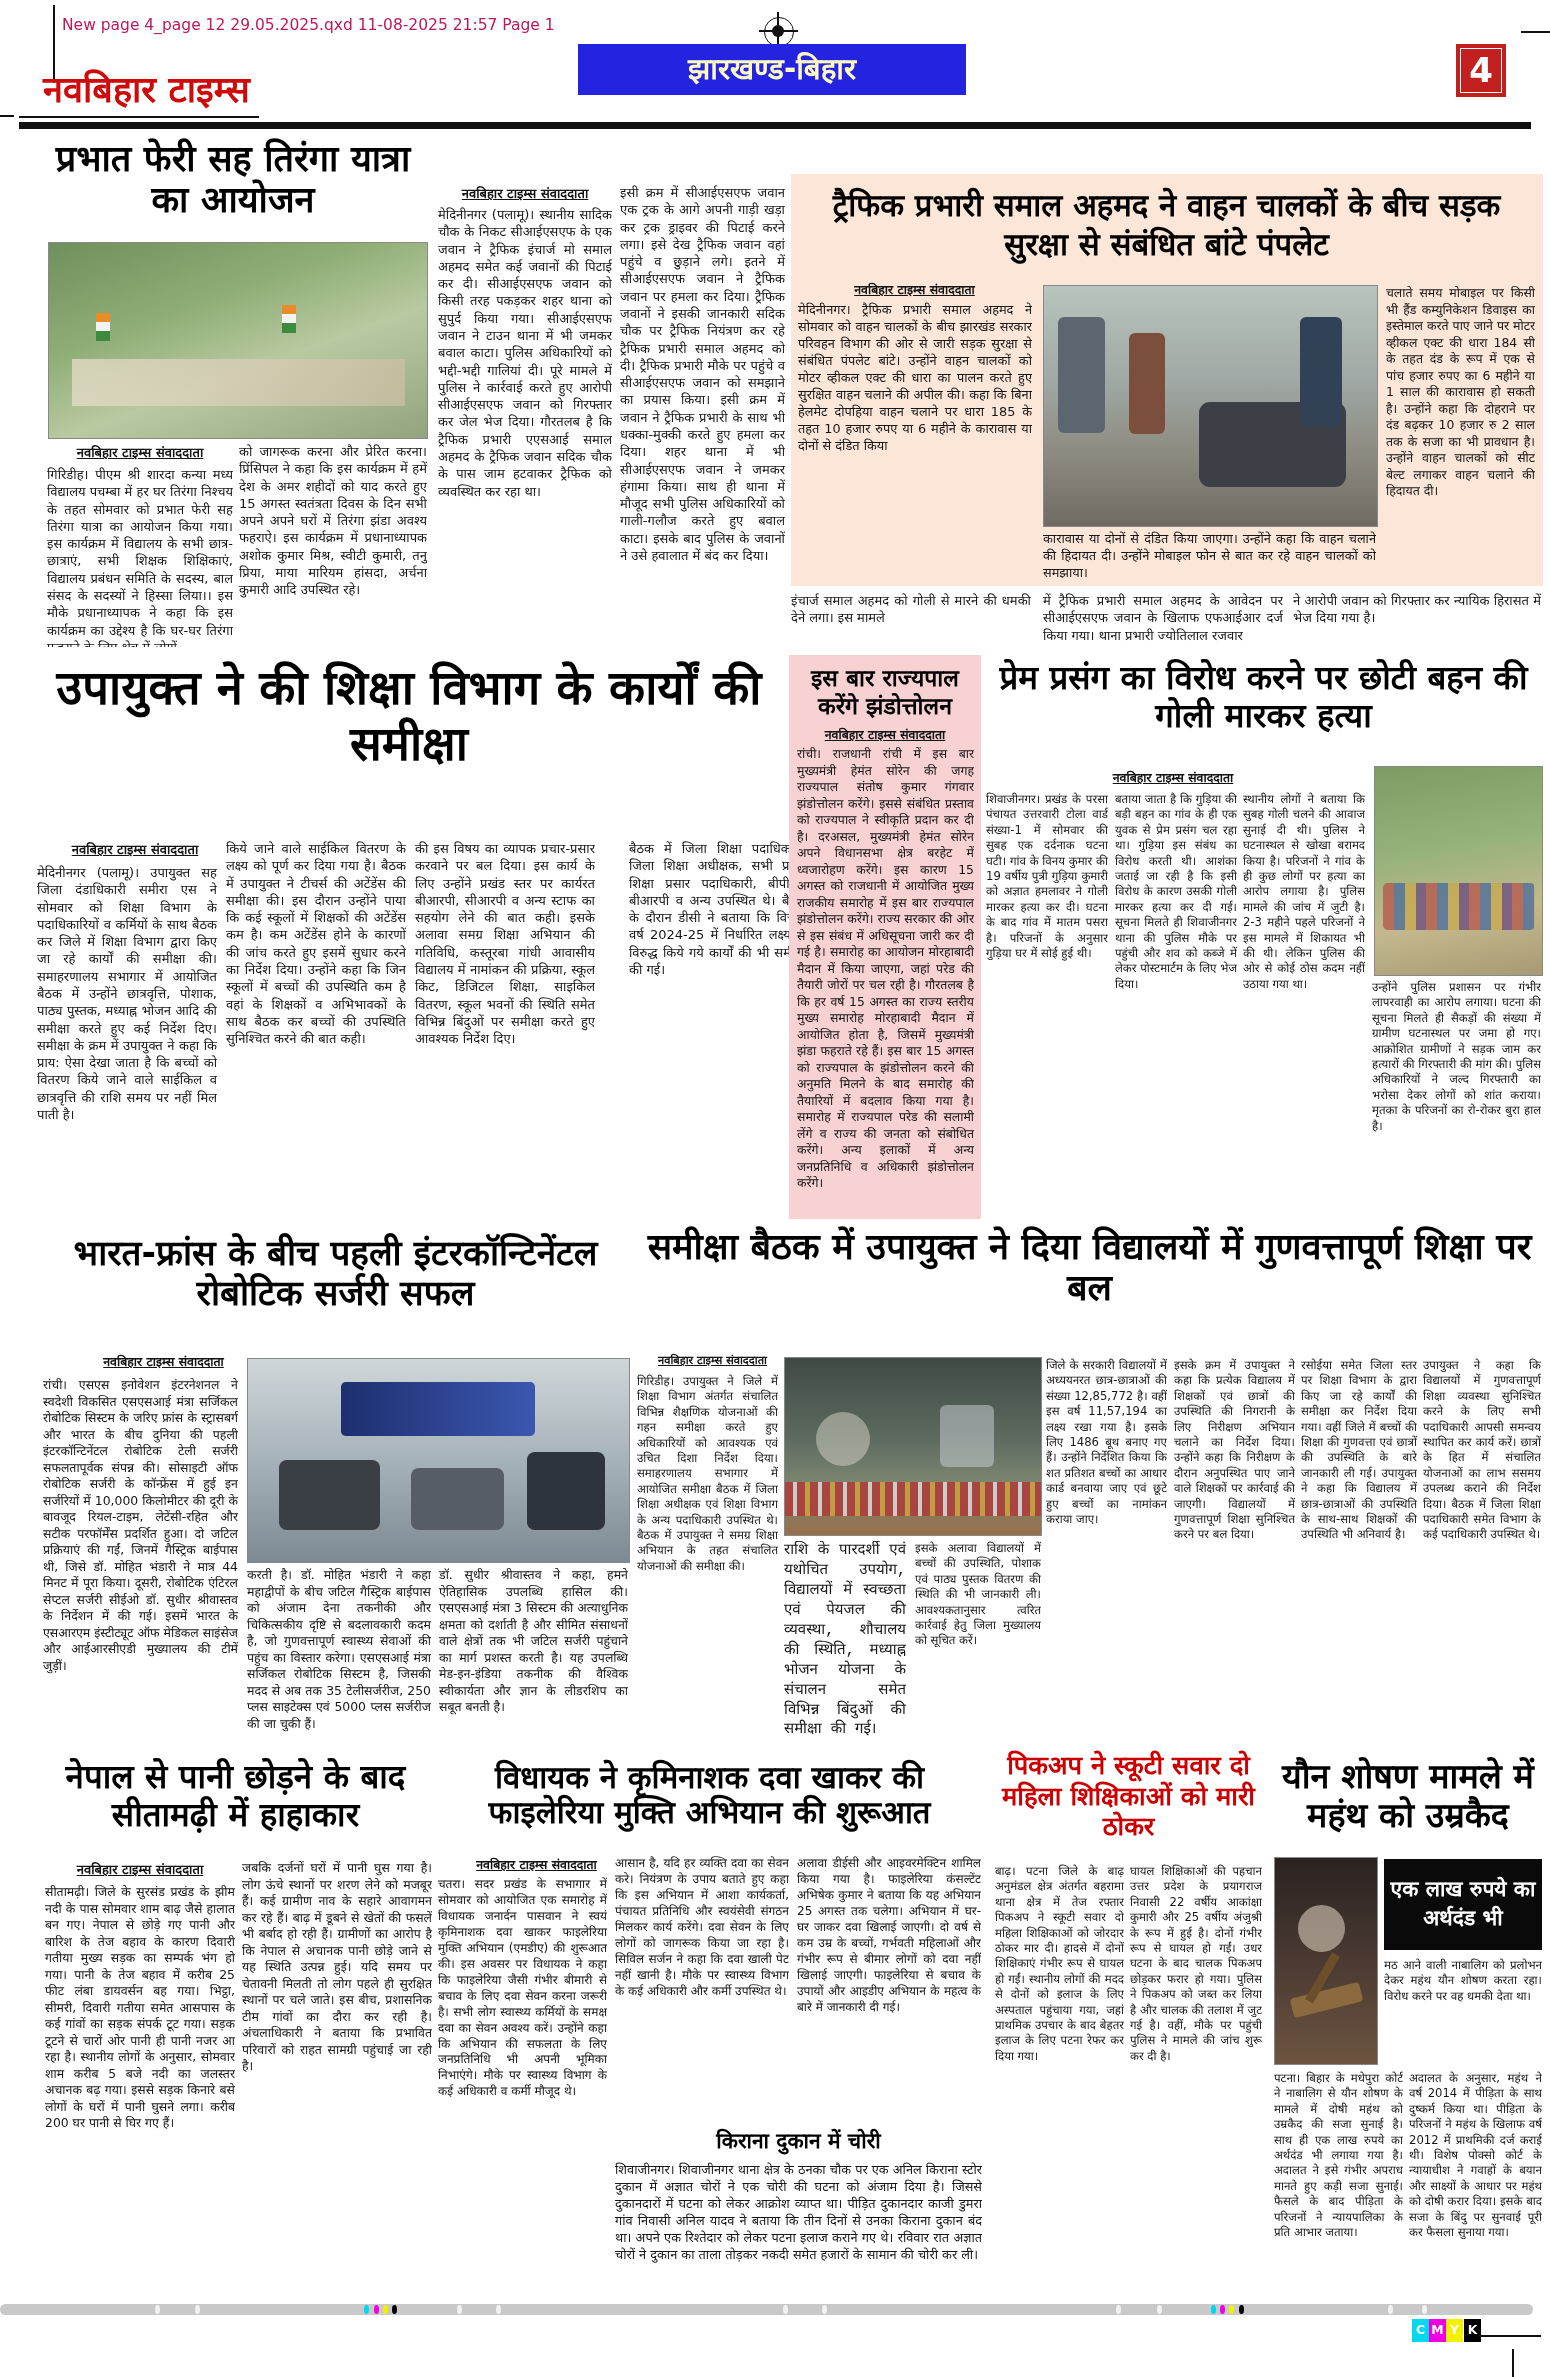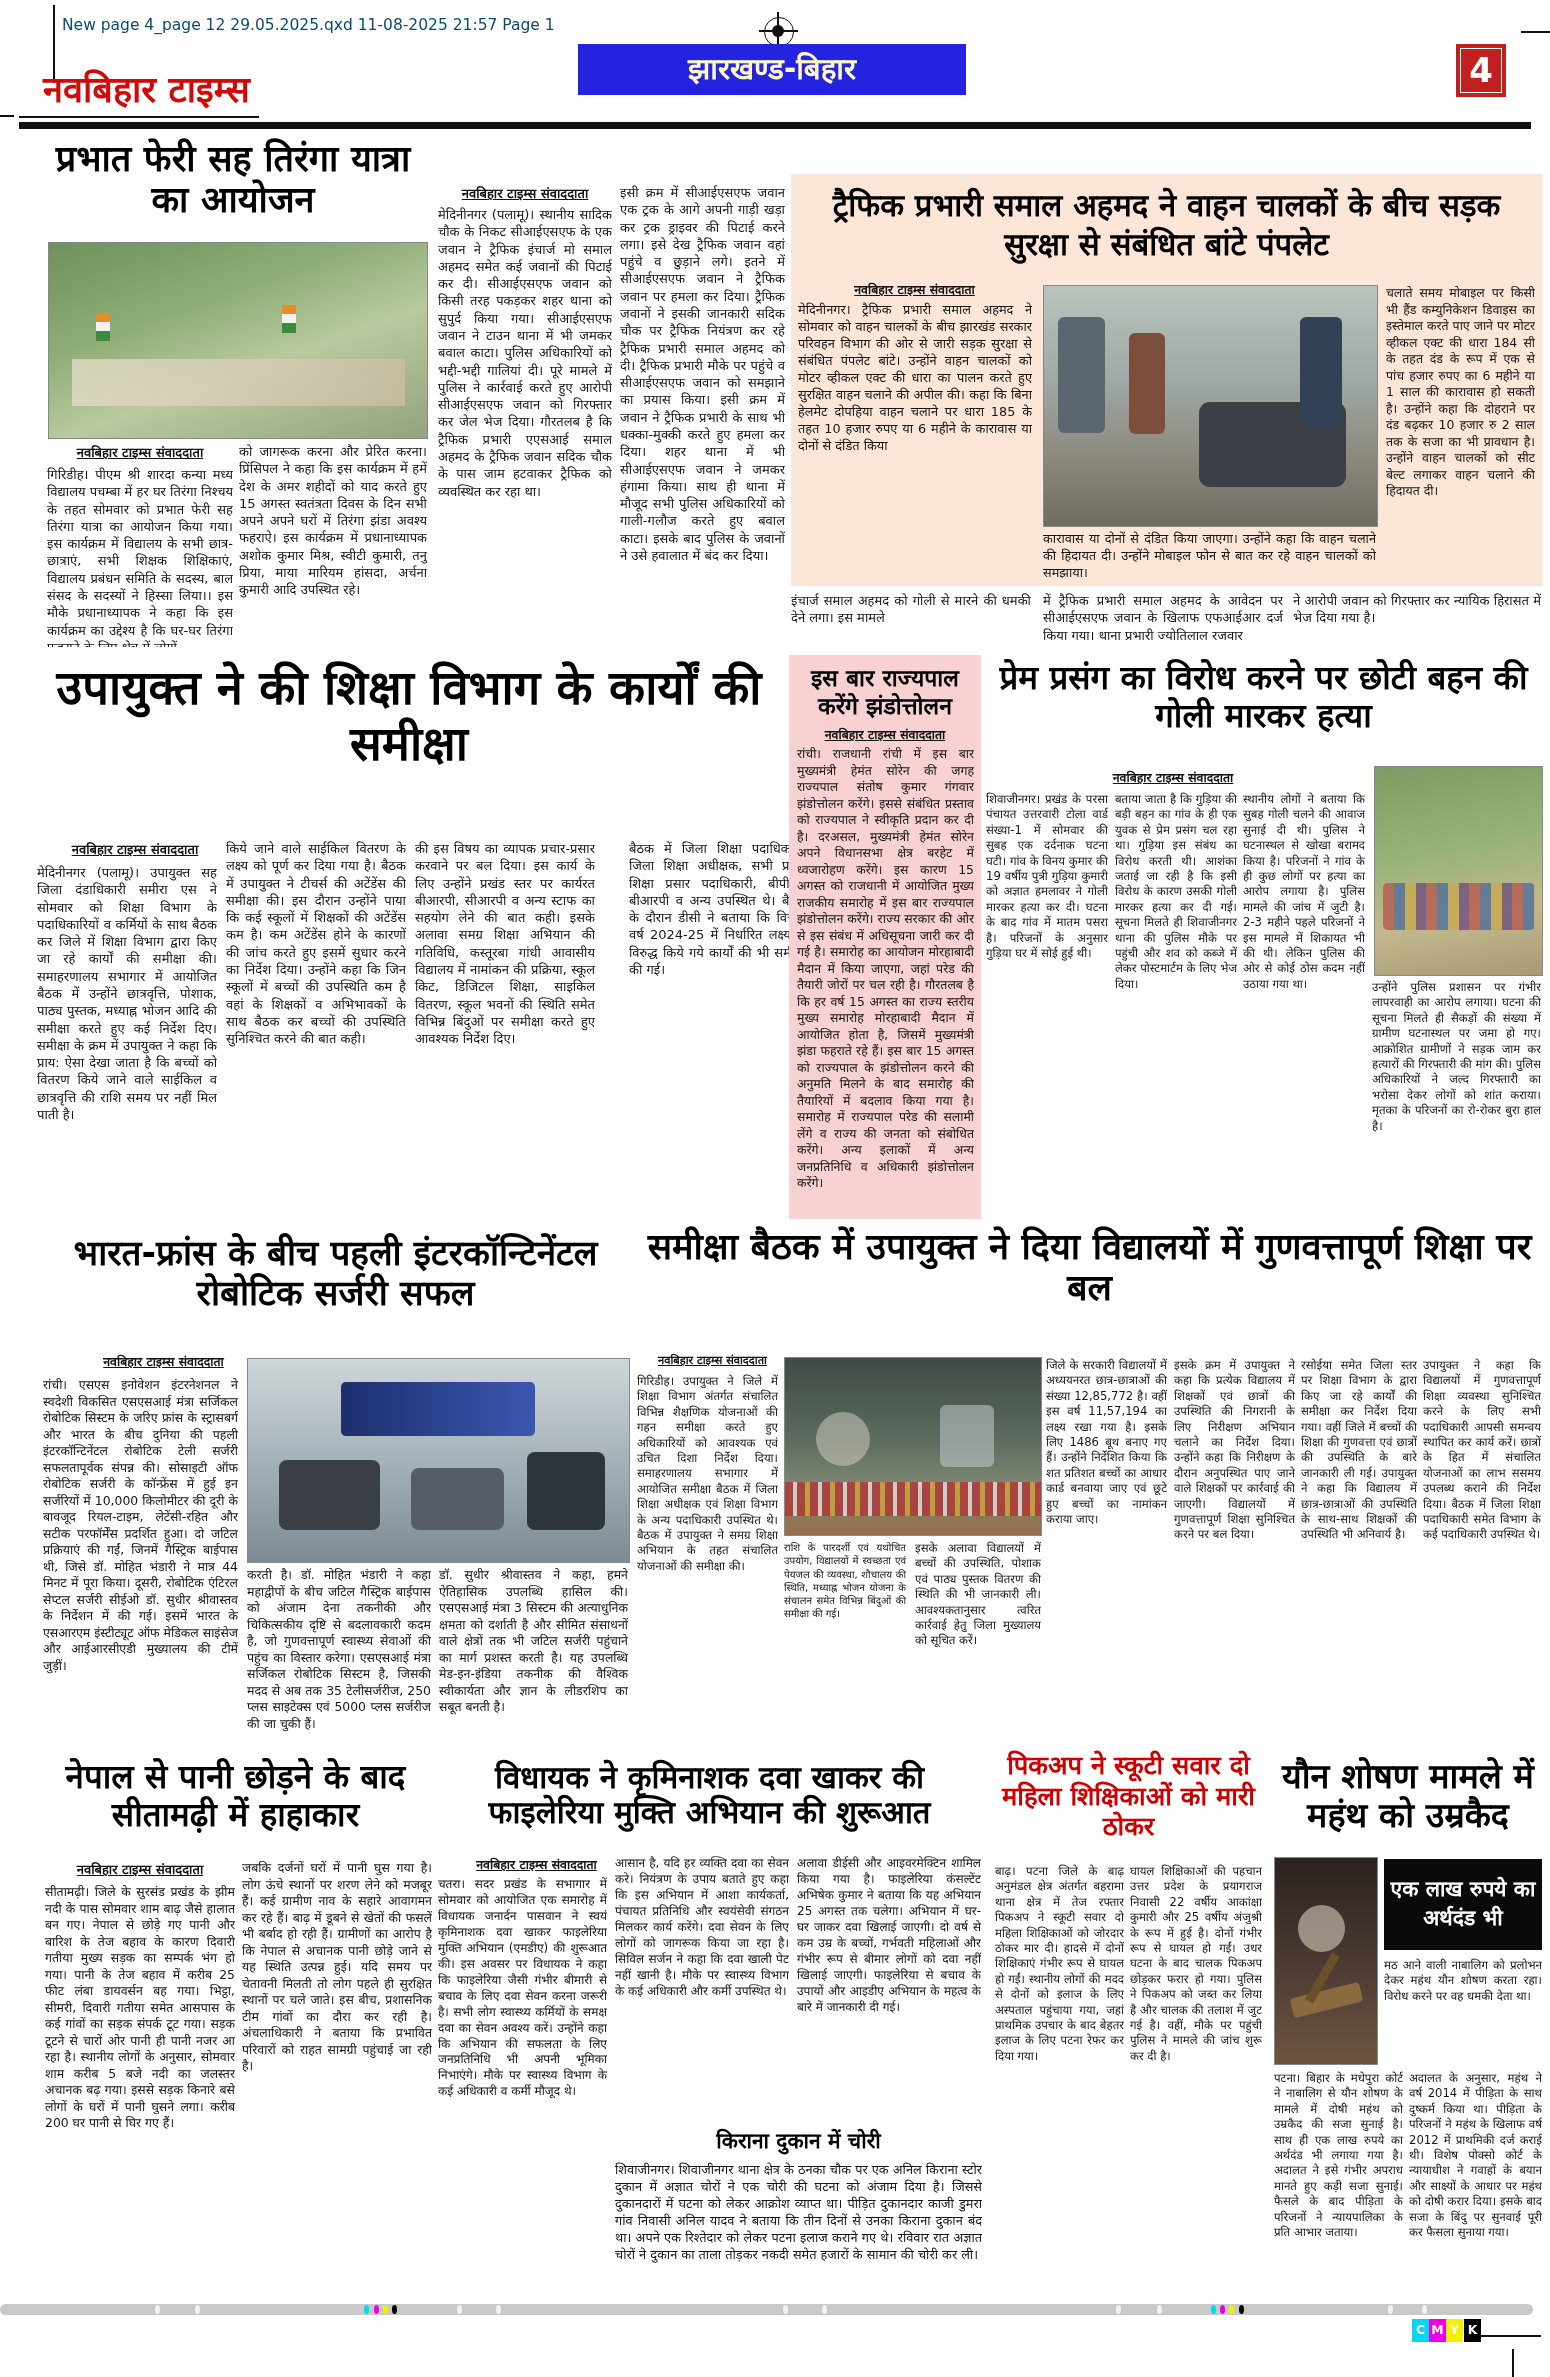--- a/index.html
+++ b/index.html
@@ -13,21 +13,21 @@
   .rule{background:#111;}
   .dot{position:absolute;width:5.4px;height:9.3px;border-radius:50%;}
   .sw{position:absolute;width:17px;height:22.5px;text-align:center;font-weight:bold;font-size:12.4px;color:#fff;line-height:22.5px;}
 </style>
 </head>
 <body>
 
 <div id="page">
 
   <div class="a rule" style="left:53px;top:4.7px;width:1.6px;height:78px;"></div>
-  <div class="a" style="left:62px;top:15.5px;font-size:15.5px;color:#0c4a6e;">New page 4_page 12  29.05.2025.qxd  11-08-2025  21:57  Page 1</div>
+  <div class="a" style="left:62px;top:15.5px;font-size:15.5px;color:#be185d;">New page 4_page 12  29.05.2025.qxd  11-08-2025  21:57  Page 1</div>
   <div class="a" style="left:764px;top:17px;width:28px;height:28px;border:1.6px solid #111;border-radius:50%;">
     <div style="position:absolute;left:-6.2px;top:12.4px;width:39px;height:1.6px;background:#111;"></div>
     <div style="position:absolute;left:12.4px;top:-6.2px;width:1.6px;height:39px;background:#111;"></div>
     <div style="position:absolute;left:7px;top:7px;width:12.4px;height:12.4px;background:#111;border-radius:50%;"></div>
   </div>
 
   <div class="a" style="left:43px;top:64px;width:310px;font-size:36px;font-weight:bold;color:#cf0a0a;">नवबिहार टाइम्स</div>
   <div class="a rule" style="left:19.4px;top:116px;width:240px;height:2.3px;"></div>
   <div class="a" style="left:578px;top:44px;width:388px;height:51px;background:#2424e0;color:#fef9c3;font-weight:bold;font-size:29.5px;text-align:center;line-height:51px;">झारखण्ड-बिहार</div>
   <div class="a" style="left:1456px;top:44px;width:50px;height:53px;background:#c21f1f;">
@@ -101,21 +101,21 @@
   <div class="a body" style="left:439px;top:1567px;width:189px;height:180px;font-size:12.4px;">डॉ. सुधीर श्रीवास्तव ने कहा, हमने ऐतिहासिक उपलब्धि हासिल की। एसएसआई मंत्रा 3 सिस्टम की अत्याधुनिक क्षमता को दर्शाती है और सीमित संसाधनों वाले क्षेत्रों तक भी जटिल सर्जरी पहुंचाने का मार्ग प्रशस्त करती है। यह उपलब्धि मेड-इन-इंडिया तकनीक की वैश्विक स्वीकार्यता और ज्ञान के लीडरशिप का सबूत बनती है।</div>
 
   <div class="a hl" style="left:636px;top:1226px;width:907px;font-size:36px;">समीक्षा बैठक में उपायुक्त ने दिया विद्यालयों में गुणवत्तापूर्ण शिक्षा पर बल</div>
   <div class="a byline" style="left:639px;top:1352px;width:147px;font-size:11.2px;">नवबिहार टाइम्स संवाददाता</div>
   <div class="a body" style="left:637px;top:1374px;width:141px;height:374px;font-size:11.6px;">गिरिडीह। उपायुक्त ने जिले में शिक्षा विभाग अंतर्गत संचालित विभिन्न शैक्षणिक योजनाओं की गहन समीक्षा करते हुए अधिकारियों को आवश्यक एवं उचित दिशा निर्देश दिया। समाहरणालय सभागार में आयोजित समीक्षा बैठक में जिला शिक्षा अधीक्षक एवं शिक्षा विभाग के अन्य पदाधिकारी उपस्थित थे। बैठक में उपायुक्त ने समग्र शिक्षा अभियान के तहत संचालित योजनाओं की समीक्षा की।</div>
   <div class="a photo" style="left:784px;top:1357px;width:256px;height:177px;background:linear-gradient(180deg,#3f4a44 0%,#5c6a5f 45%,#7b8570 70%,#97704d 100%);">
     <div style="position:absolute;left:0px;top:124px;width:256px;height:34px;background:repeating-linear-gradient(90deg,#b03a3a 0 7.8px,#d9d9d9 7.8px 12.4px,#b03a3a 12.4px 20px,#c9a43a 20px 25px);opacity:.85;"></div>
     <div style="position:absolute;left:31px;top:54px;width:54px;height:54px;background:#d8d3c8;border-radius:50%;opacity:.5;"></div>
     <div style="position:absolute;left:155px;top:47px;width:54px;height:62px;background:#cfd4da;border-radius:6.2px;opacity:.5;"></div>
   </div>
-  <div class="a body" style="left:784px;top:1541px;width:122px;height:206px;font-size:10px;">राशि के पारदर्शी एवं यथोचित उपयोग, विद्यालयों में स्वच्छता एवं पेयजल की व्यवस्था, शौचालय की स्थिति, मध्याह्न भोजन योजना के संचालन समेत विभिन्न बिंदुओं की समीक्षा की गई।</div>
+  <div class="a body" style="left:784px;top:1541px;width:122px;height:206px;font-size:15px;font-family:Liberation Mono, monospace;">राशि के पारदर्शी एवं यथोचित उपयोग, विद्यालयों में स्वच्छता एवं पेयजल की व्यवस्था, शौचालय की स्थिति, मध्याह्न भोजन योजना के संचालन समेत विभिन्न बिंदुओं की समीक्षा की गई।</div>
   <div class="a body" style="left:915px;top:1541px;width:126px;height:206px;font-size:11.6px;">इसके अलावा विद्यालयों में बच्चों की उपस्थिति, पोशाक एवं पाठ्य पुस्तक वितरण की स्थिति की भी जानकारी ली। आवश्यकतानुसार त्वरित कार्रवाई हेतु जिला मुख्यालय को सूचित करें।</div>
   <div class="a body" style="left:1046px;top:1358px;width:121px;height:389px;font-size:11.6px;">जिले के सरकारी विद्यालयों में अध्ययनरत छात्र-छात्राओं की संख्या 12,85,772 है। वहीं इस वर्ष 11,57,194 का लक्ष्य रखा गया है। इसके लिए 1486 बूथ बनाए गए हैं। उन्होंने निर्देशित किया कि शत प्रतिशत बच्चों का आधार कार्ड बनवाया जाए एवं छूटे हुए बच्चों का नामांकन कराया जाए।</div>
   <div class="a body" style="left:1174px;top:1358px;width:121px;height:389px;font-size:11.6px;">इसके क्रम में उपायुक्त ने कहा कि प्रत्येक विद्यालय में शिक्षकों एवं छात्रों की उपस्थिति की निगरानी के लिए निरीक्षण अभियान चलाने का निर्देश दिया। उन्होंने कहा कि निरीक्षण के दौरान अनुपस्थित पाए जाने वाले शिक्षकों पर कार्रवाई की जाएगी। विद्यालयों में गुणवत्तापूर्ण शिक्षा सुनिश्चित करने पर बल दिया।</div>
   <div class="a body" style="left:1301px;top:1358px;width:116px;height:389px;font-size:11.6px;">रसोईया समेत जिला स्तर पर शिक्षा विभाग के द्वारा किए जा रहे कार्यों की समीक्षा कर निर्देश दिया गया। वहीं जिले में बच्चों की शिक्षा की गुणवत्ता एवं छात्रों की उपस्थिति के बारे जानकारी ली गई। उपायुक्त ने कहा कि विद्यालय में छात्र-छात्राओं की उपस्थिति के साथ-साथ शिक्षकों की उपस्थिति भी अनिवार्य है।</div>
   <div class="a body" style="left:1423px;top:1358px;width:118px;height:389px;font-size:11.6px;">उपायुक्त ने कहा कि विद्यालयों में गुणवत्तापूर्ण शिक्षा व्यवस्था सुनिश्चित करने के लिए सभी पदाधिकारी आपसी समन्वय स्थापित कर कार्य करें। छात्रों के हित में संचालित योजनाओं का लाभ ससमय उपलब्ध कराने की निर्देश दिया। बैठक में जिला शिक्षा पदाधिकारी समेत विभाग के कई पदाधिकारी उपस्थित थे।</div>
 
   <div class="a hl" style="left:40px;top:1758px;width:391px;font-size:33px;">नेपाल से पानी छोड़ने के बाद सीतामढ़ी में हाहाकार</div>
   <div class="a byline" style="left:45px;top:1860px;width:190px;">नवबिहार टाइम्स संवाददाता</div>
   <div class="a body" style="left:45px;top:1884px;width:190px;height:409px;font-size:12.4px;">सीतामढ़ी। जिले के सुरसंड प्रखंड के झीम नदी के पास सोमवार शाम बाढ़ जैसे हालात बन गए। नेपाल से छोड़े गए पानी और बारिश के तेज बहाव के कारण दिवारी गतीया मुख्य सड़क का सम्पर्क भंग हो गया। पानी के तेज बहाव में करीब 25 फीट लंबा डायवर्सन बह गया। भिट्ठा, सीमरी, दिवारी गतीया समेत आसपास के कई गांवों का सड़क संपर्क टूट गया। सड़क टूटने से चारों ओर पानी ही पानी नजर आ रहा है। स्थानीय लोगों के अनुसार, सोमवार शाम करीब 5 बजे नदी का जलस्तर अचानक बढ़ गया। इससे सड़क किनारे बसे लोगों के घरों में पानी घुसने लगा। करीब 200 घर पानी से घिर गए हैं।</div>
   <div class="a body" style="left:242px;top:1860px;width:190px;height:433px;font-size:12.4px;">जबकि दर्जनों घरों में पानी घुस गया है। लोग ऊंचे स्थानों पर शरण लेने को मजबूर हैं। कई ग्रामीण नाव के सहारे आवागमन कर रहे हैं। बाढ़ में डूबने से खेतों की फसलें भी बर्बाद हो रही हैं। ग्रामीणों का आरोप है कि नेपाल से अचानक पानी छोड़े जाने से यह स्थिति उत्पन्न हुई। यदि समय पर चेतावनी मिलती तो लोग पहले ही सुरक्षित स्थानों पर चले जाते। इस बीच, प्रशासनिक टीम गांवों का दौरा कर रही है। अंचलाधिकारी ने बताया कि प्रभावित परिवारों को राहत सामग्री पहुंचाई जा रही है।</div>

